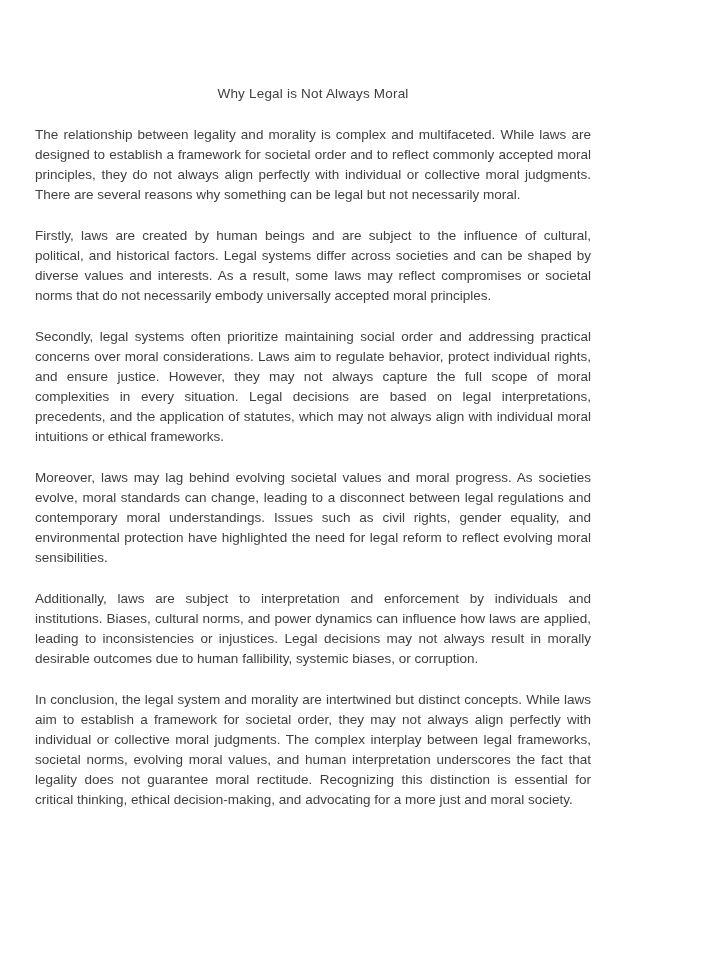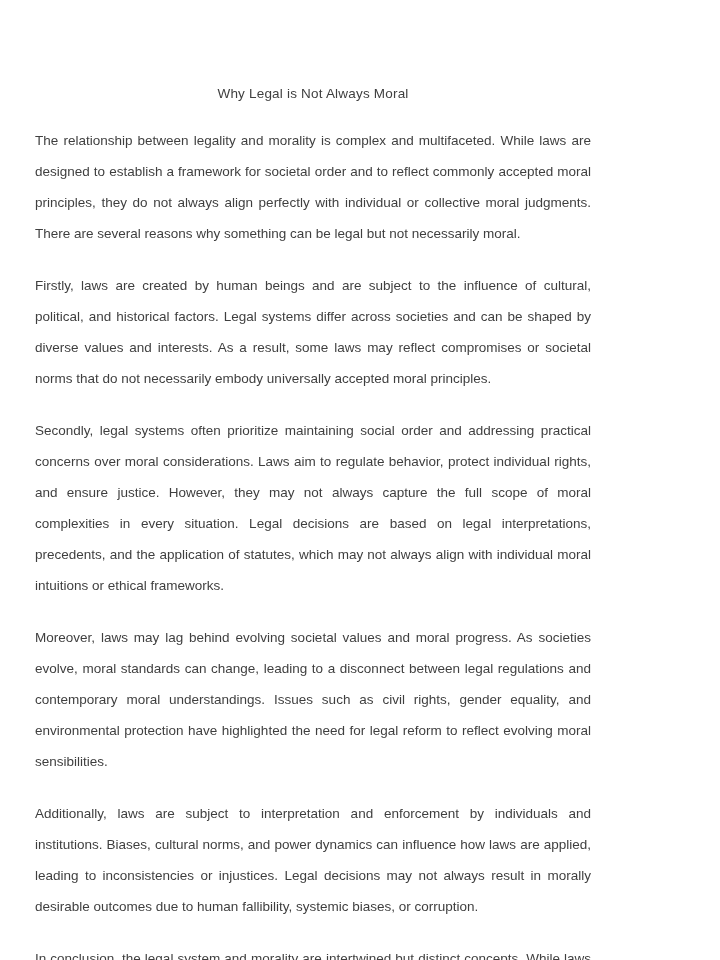--- a/index.html
+++ b/index.html
@@ -24,21 +24,21 @@
   .doc-title {
     font-size: 13.5px;
     font-weight: 400;
     text-align: center;
     letter-spacing: 0.2px;
     margin: 0 0 24px 0;
     color: #3f3f3f;
   }
   .doc-paragraph {
     font-size: 13.5px;
-    line-height: 31px;
+    line-height: 20px;
     text-align: justify;
     text-justify: inter-word;
     margin: 0 0 21px 0;
     color: #3f3f3f;
   }
   .doc-paragraph:last-child {
     margin-bottom: 0;
     margin-top: 17px;
   }
 </style>

